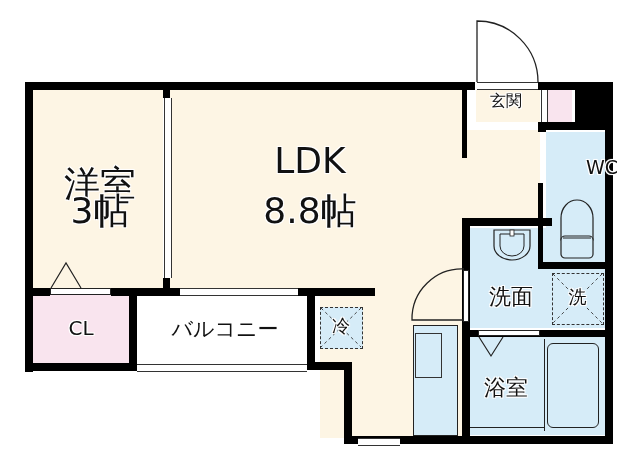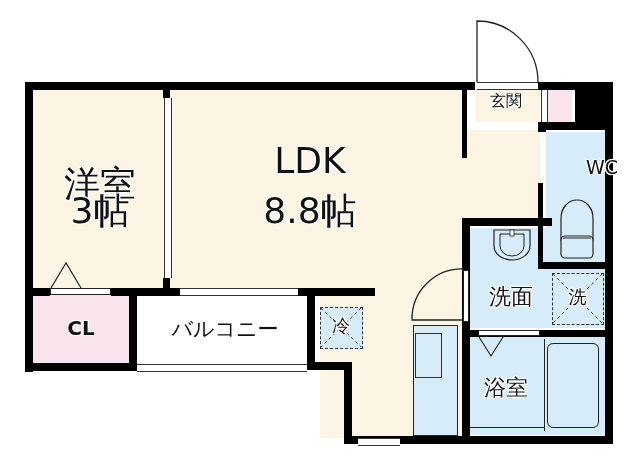--- a/index.html
+++ b/index.html
@@ -110,18 +110,18 @@
   <svg style="left:0;top:0;" width="49" height="49">
       <path d="M0 0 L49 49 M49 0 L0 49" stroke="#333" stroke-width="0.9" stroke-dasharray="3 3"></path>
     </svg>
   <div class="label small" style="left:0;top:14px;width:49px;">洗</div>
 </div>
 
 <div class="label big" style="left:40px;top:142px;width:120px;margin-top:23px;">洋室</div>
 <div class="label big" style="left:40px;top:192px;width:120px;">3帖</div>
 <div class="label big" style="left:230px;top:142px;width:160px;">LDK</div>
 <div class="label big" style="left:230px;top:192px;width:160px;">8.8帖</div>
-<div class="label med" style="left:33px;top:318px;width:96px;font-size:20px;font-weight:bold;">CL</div>
+<div class="label med" style="left:33px;top:318px;width:96px;font-size:20px;">CL</div>
 <div class="label med" style="left:137px;top:318px;width:176px;font-size:21px;">バルコニー</div>
 <div class="label med" style="left:474px;top:93px;width:64px;font-size:16px;">玄関</div>
 <div class="label med" style="left:572px;top:158px;width:60px;font-size:19px;">WC</div>
 <div class="label med" style="left:472px;top:285px;width:78px;">洗面</div>
 <div class="label med" style="left:470px;top:376px;width:72px;">浴室</div>
 
 </body></html>

